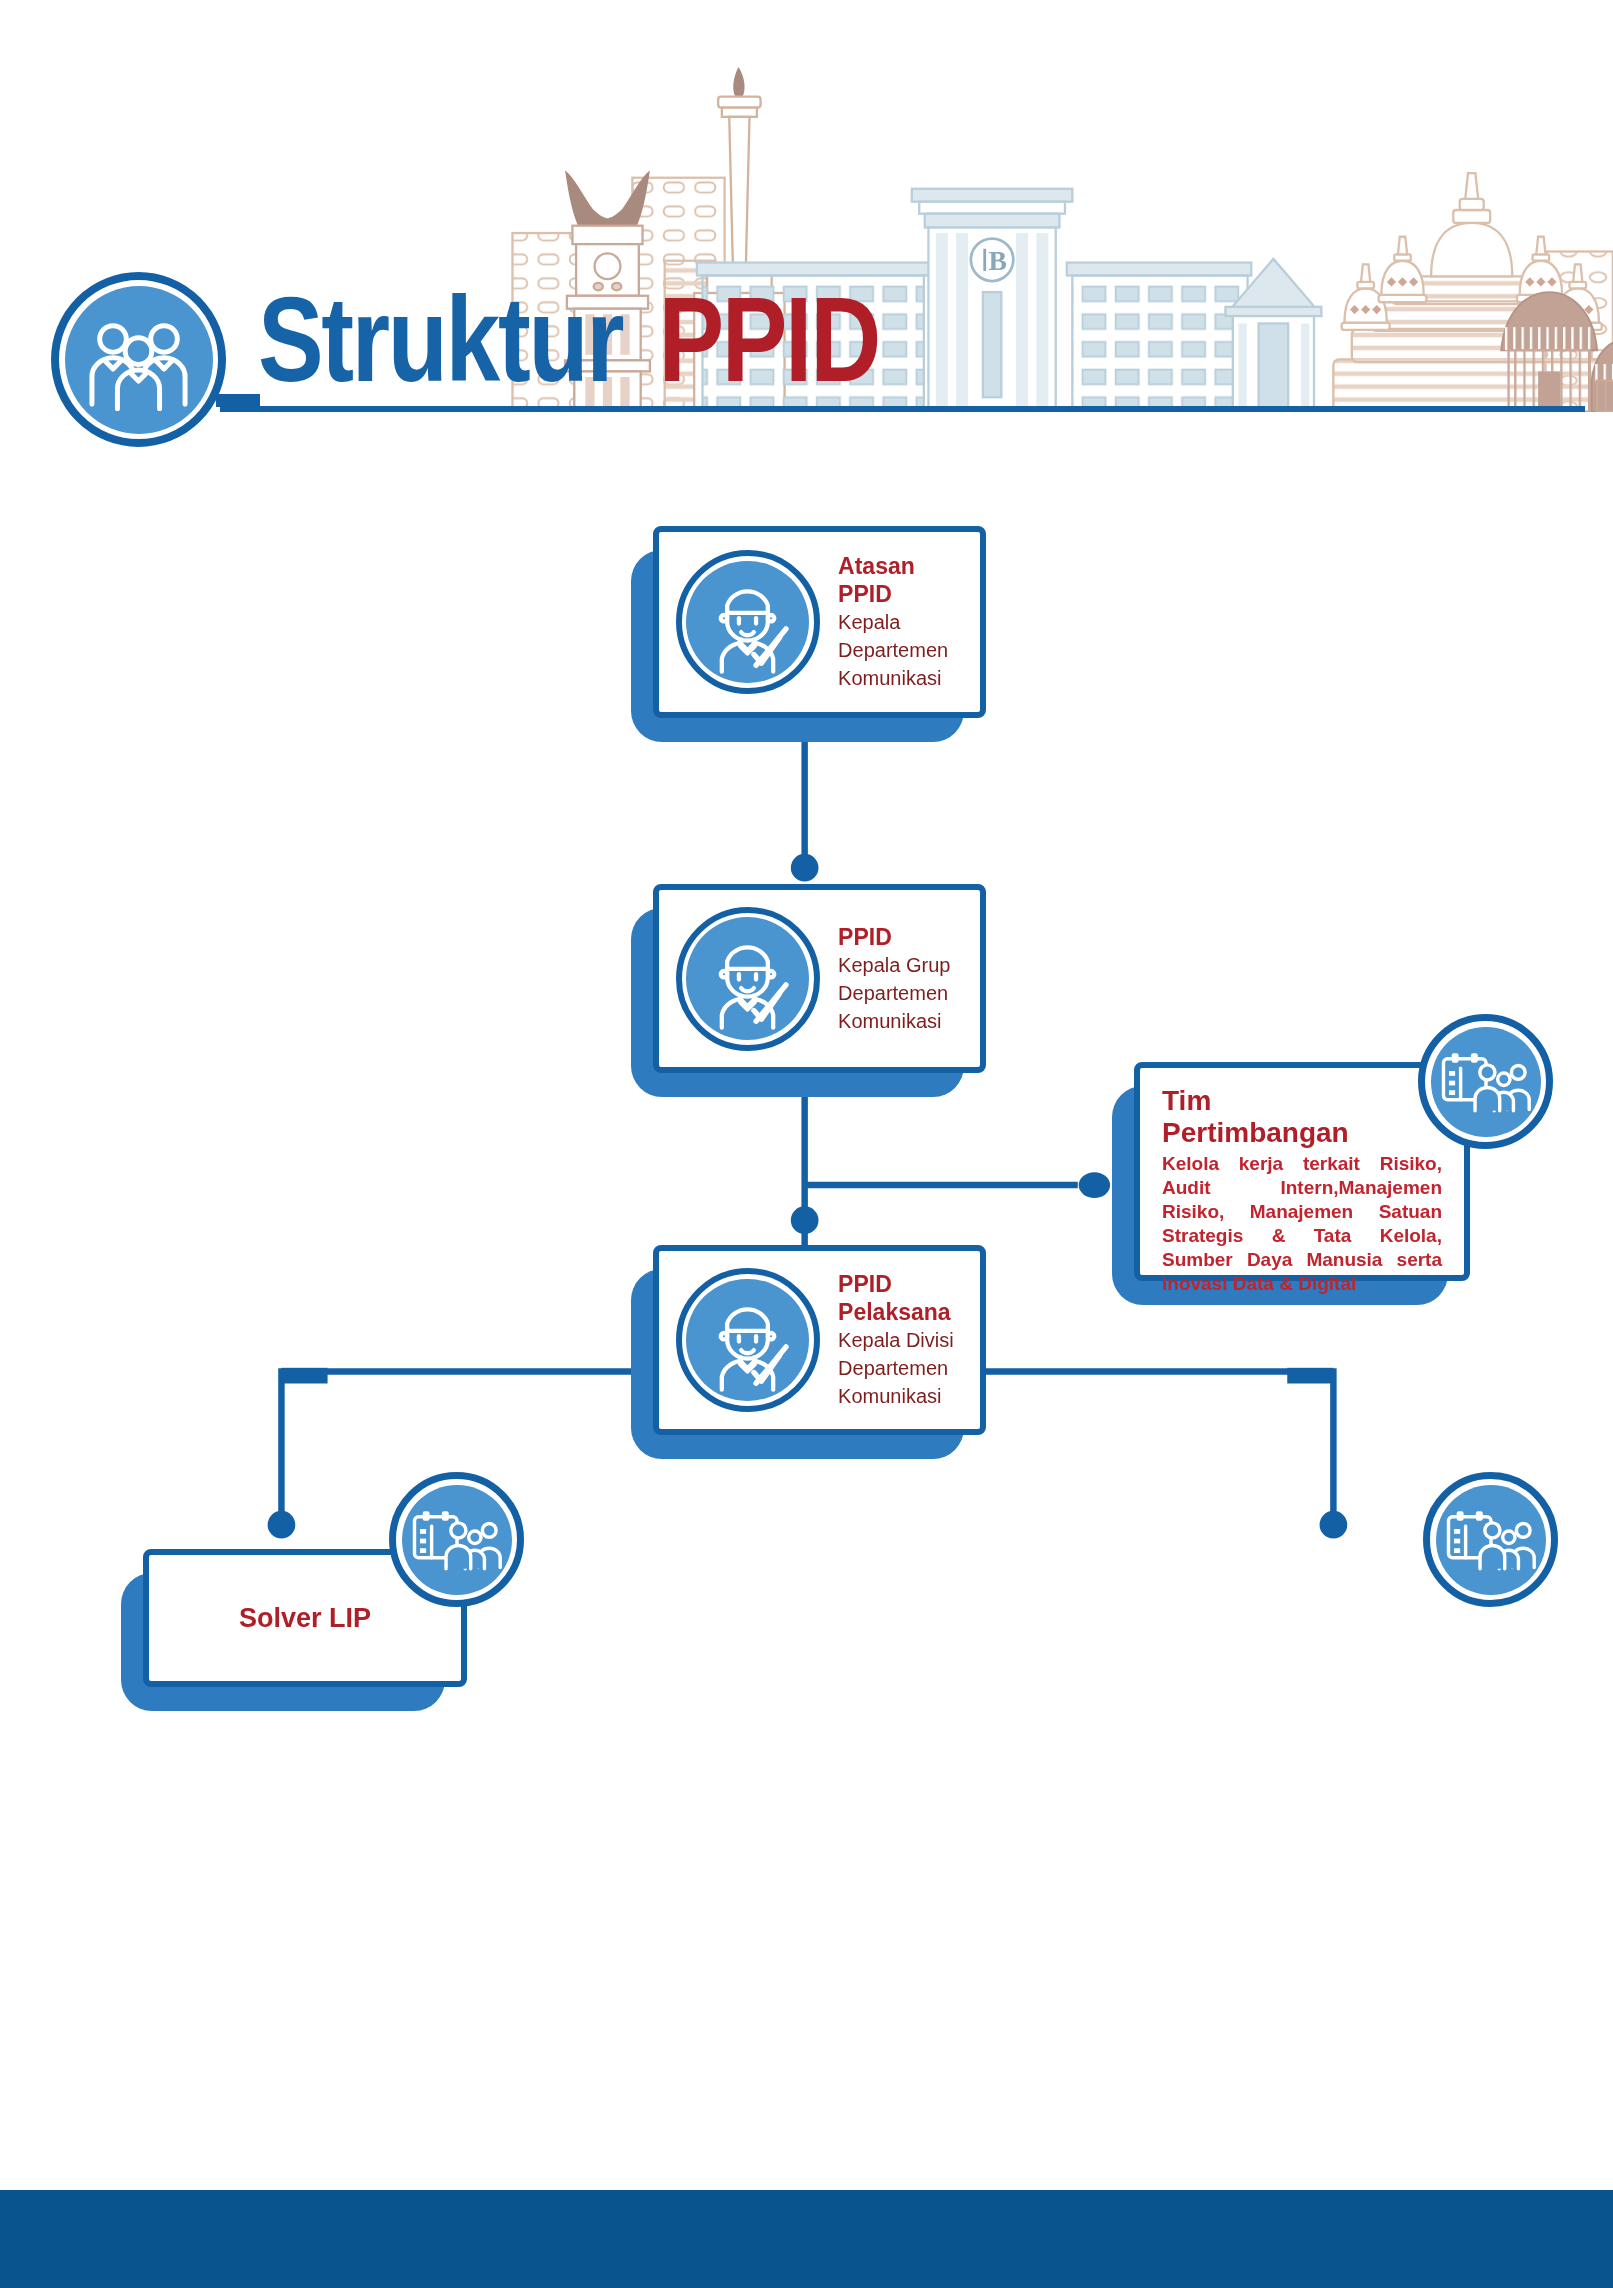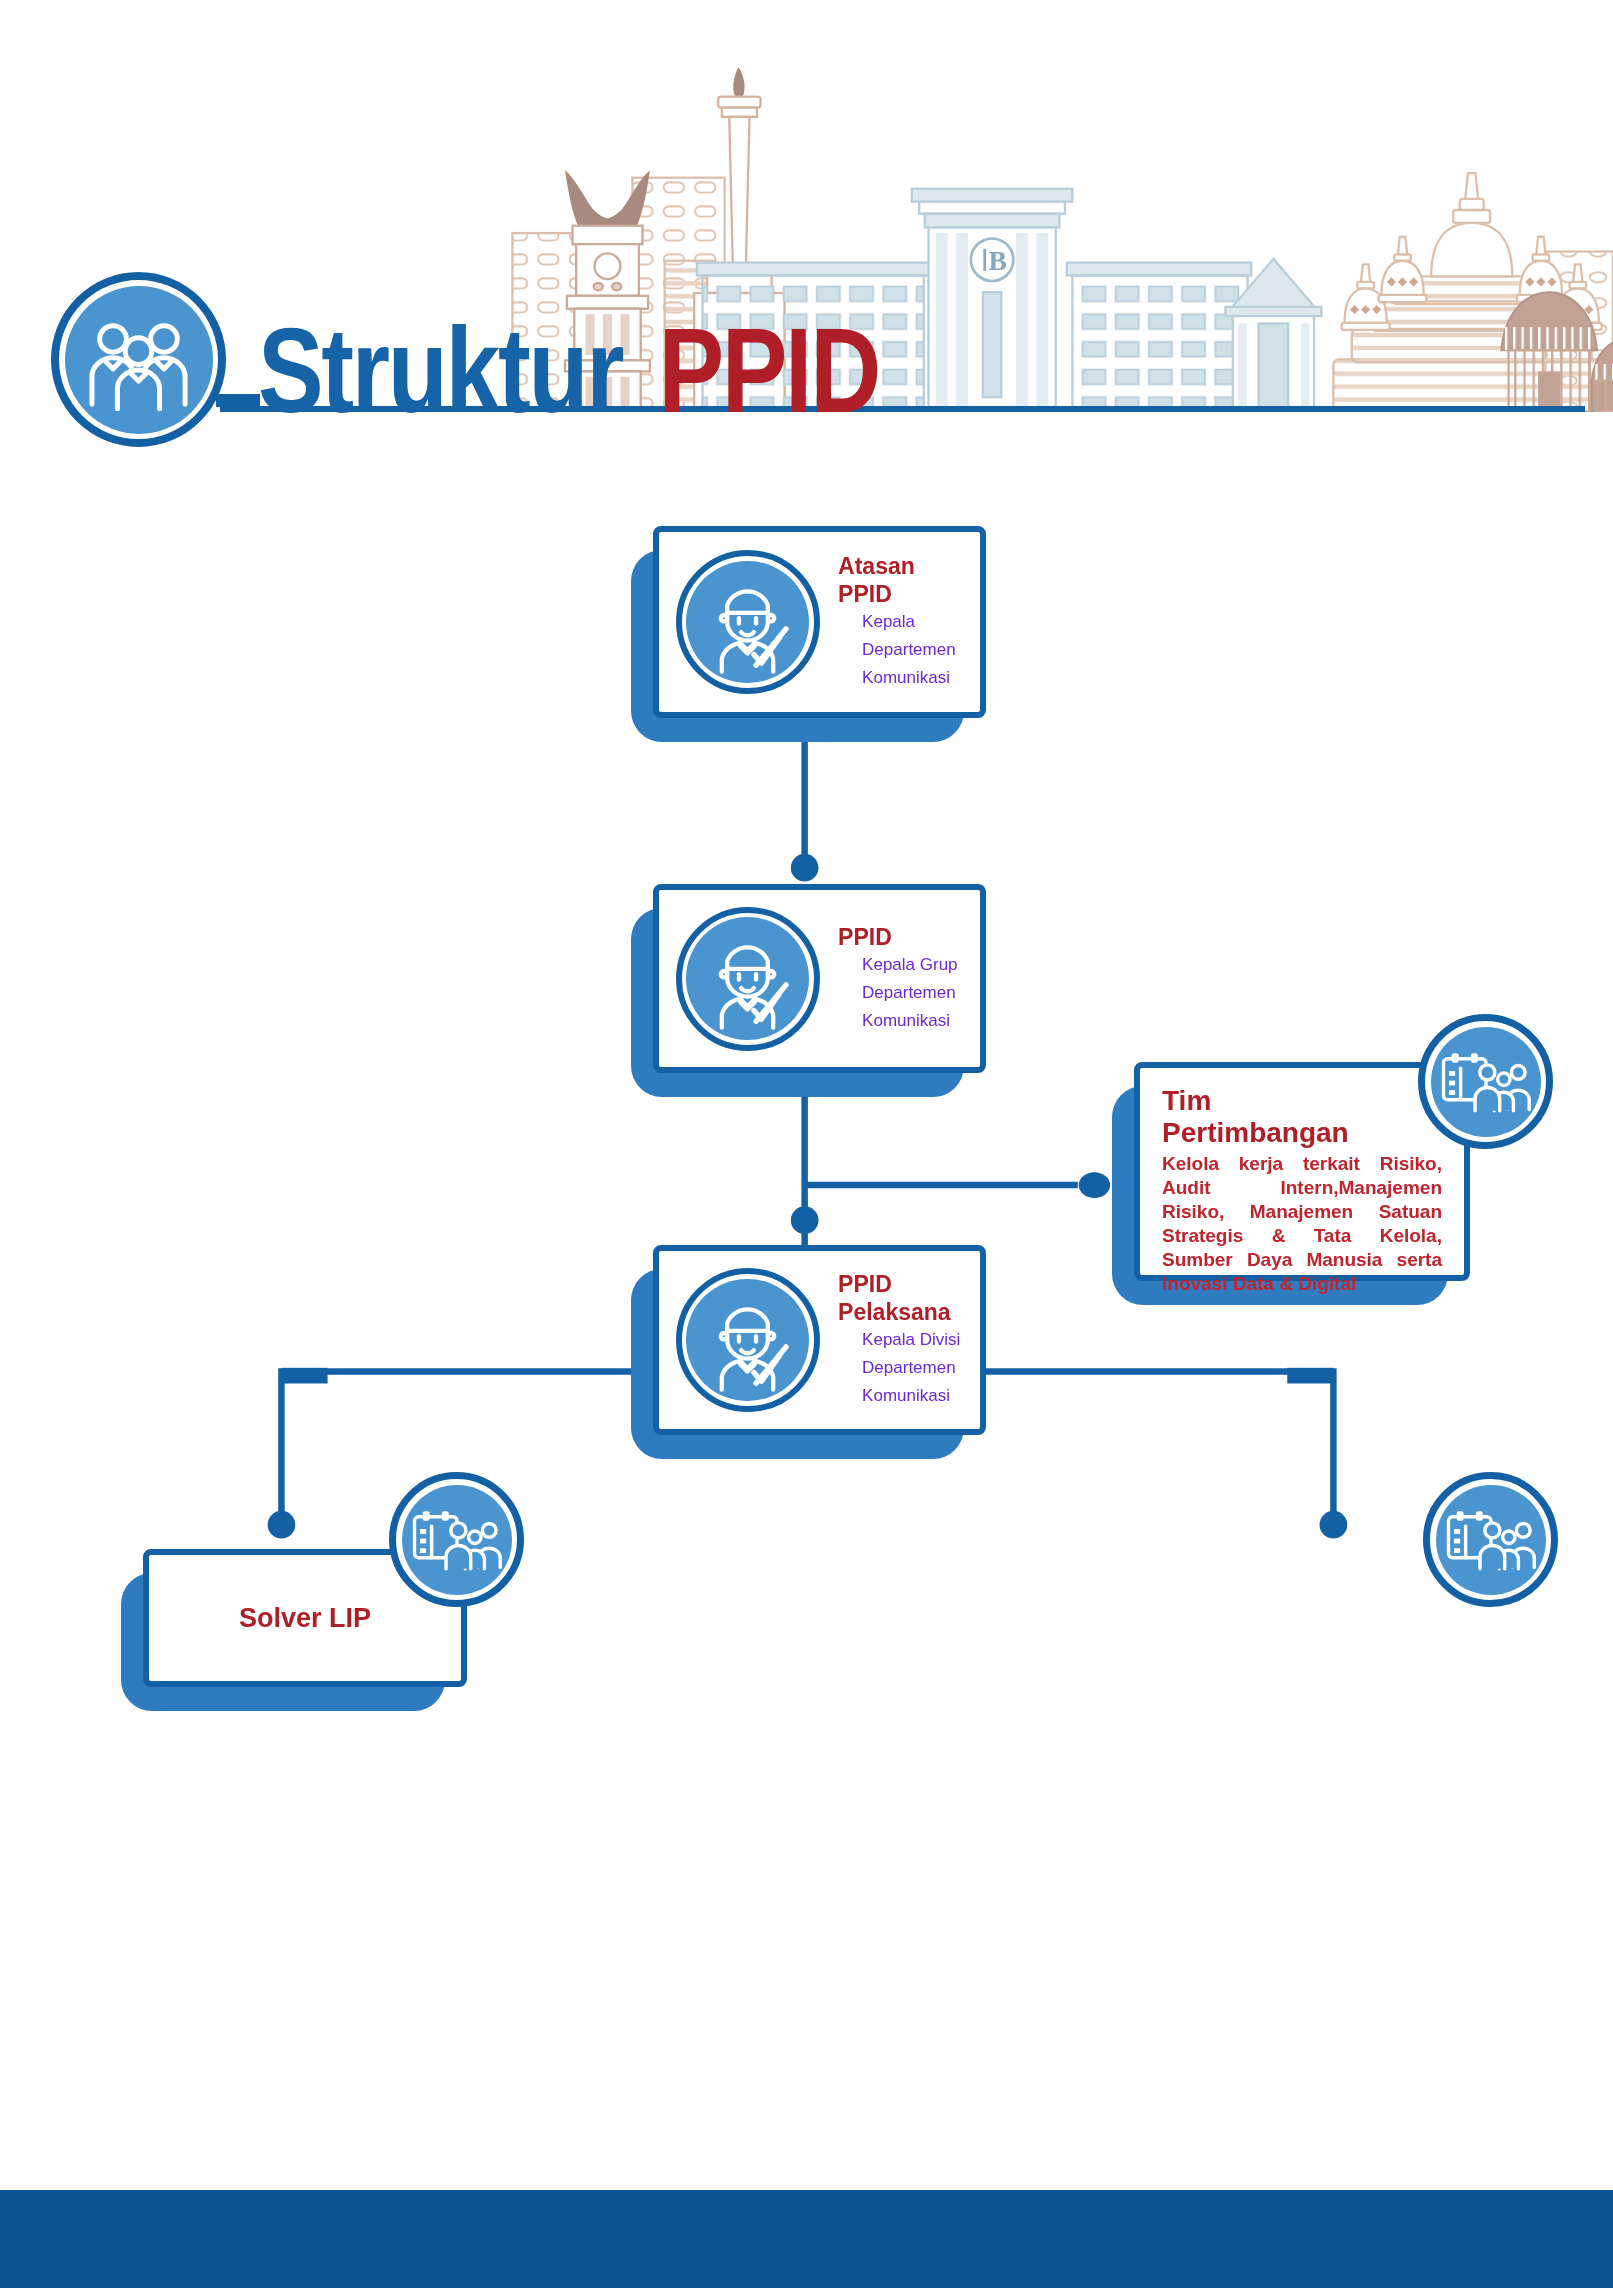--- a/index.html
+++ b/index.html
@@ -4,21 +4,21 @@
 <style>
   html,body{margin:0;padding:0;background:#e9e9e9;}
   .page{
     position:relative;width:1613px;height:2289px;background:#fff;overflow:hidden;
     font-family:"Liberation Sans", sans-serif;margin:0 auto;
   }
   
   .skyline{position:absolute;left:314px;top:32px;width:1299px;height:380px;z-index:0;}
   .title-underline{position:absolute;left:220px;top:406px;width:1365px;height:5.5px;background:#1460a5;z-index:1;}
   .title-dash{position:absolute;left:216px;top:394px;width:44px;height:13px;background:#1460a5;z-index:2;}
-  .page-title{position:absolute;left:258px;top:279px;z-index:3;white-space:nowrap;margin-top:31px;}
+  .page-title{position:absolute;left:258px;top:279px;z-index:3;white-space:nowrap;}
   .page-title .inner{display:flex;transform:scaleX(.82);transform-origin:left top;
     font-size:120px;font-weight:bold;line-height:1;letter-spacing:-2.8px;}
   .t-blue{color:#1763a8;}
   .t-red{color:#b01e28;margin-left:44px;}
   .hdr-badge{position:absolute;left:51px;top:272px;width:175px;height:175px;z-index:4;
     border:8.3px solid #1460a5;border-radius:50%;background:#fff;box-sizing:border-box;}
   .hdr-badge .fill{position:absolute;inset:5.5px;background:#4a94cf;border-radius:50%;
     display:flex;align-items:center;justify-content:center;}
   
   .wires{position:absolute;left:0;top:0;width:1613px;height:2289px;z-index:1;pointer-events:none;}
@@ -27,21 +27,21 @@
   .oshadow{position:absolute;left:-22px;top:24px;width:100%;height:100%;
     background:#2f7bc0;border-radius:31px;}
   .ocard{position:absolute;inset:0;background:#fff;border:6.5px solid #1460a5;border-radius:8px;
     box-sizing:border-box;display:flex;align-items:center;padding:0 16.6px;gap:18.5px;}
   .avatar{width:144px;height:144px;border:6.5px solid #1460a5;border-radius:50%;background:#fff;
     box-sizing:border-box;flex:0 0 auto;position:relative;}
   .avatar .fill{position:absolute;inset:4.6px;background:#4a94cf;border-radius:50%;
     display:flex;align-items:center;justify-content:center;}
   .otext{display:flex;flex-direction:column;}
   .otitle{color:#b01e28;font-weight:bold;font-size:23px;line-height:28px;white-space:pre-line;}
-  .osub{color:#6d28d9;font-size:17px;line-height:28px;white-space:pre-line;margin-left:24px;}
+  .osub{color:#7f1d1d;font-size:20px;line-height:28px;white-space:pre-line;}
   
   .tim-card{display:block;padding:16.6px 22px 0 22px;}
   .tim-title{color:#b01e28;font-weight:bold;font-size:28px;line-height:32px;white-space:pre-line;}
   .tim-body{margin-top:3.7px;color:#c2242e;font-size:19px;line-height:24px;font-weight:bold;}
   .jline{display:flex;justify-content:space-between;}
   .jline.last{display:block;}
   
   .center-card{justify-content:center;padding:0;align-items:center;}
   .solver-label{color:#b01e28;font-weight:bold;font-size:27px;}
   .petugas-card{padding:0 0 0 28px;}

